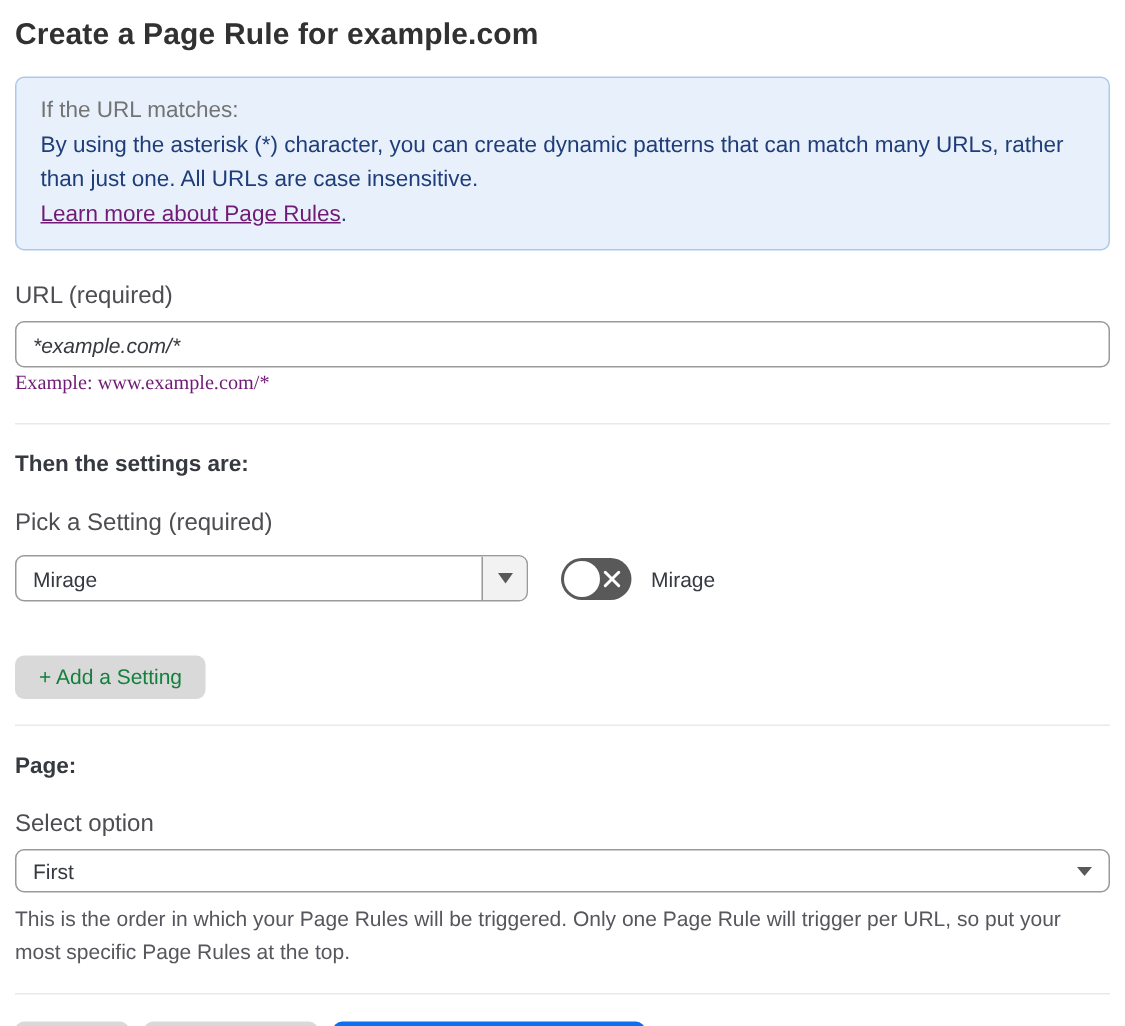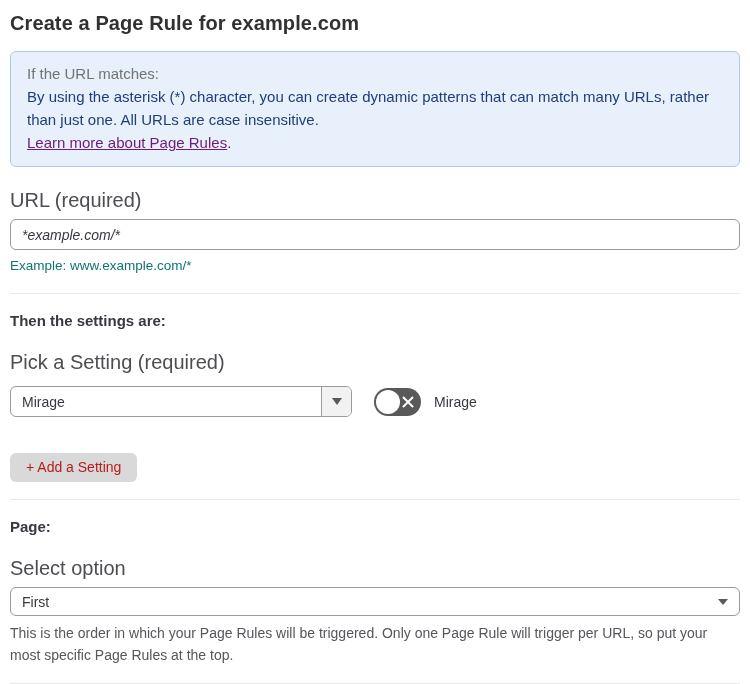--- a/index.html
+++ b/index.html
@@ -34,21 +34,21 @@
     color: #737373;
   }
   .info-box .info-link {
     color: #701a75;
     text-decoration: underline;
     cursor: pointer;
   }
   .info-box .info-link-period { color: #1f3d7a; text-decoration: none; }
 
   .field-label {
-    font-size: 20px;
+    font-size: 16px;
     color: #4d4d52;
     margin-top: 22px;
     margin-bottom: 7px;
   }
 
   .text-input {
     width: 100%;
     height: 31px;
     border: 1px solid #9a9a9a;
     border-radius: 6px;
@@ -56,23 +56,23 @@
     font-size: 14px;
     font-family: "Liberation Sans", "DejaVu Sans", sans-serif;
     color: #36393f;
     background: #ffffff;
     outline: none;
     font-style: italic;
   }
 
   .helper-text {
     font-size: 13.5px;
-    color: #0f766e;
-    margin-top: 6px;
+    color: #701a75;
     line-height: 20px;
+    font-family: Liberation Serif, serif;
   }
 
   hr.divider {
     border: none;
     border-top: 1px solid #e9e9e9;
     margin: 17px 0 0 0;
   }
 
   .section-heading {
     font-size: 15px;
@@ -151,21 +151,21 @@
     display: inline-block;
     border: none;
     border-radius: 6px;
     font-size: 14px;
     font-family: "Liberation Sans", "DejaVu Sans", sans-serif;
     padding: 0 16px;
     height: 29px;
     line-height: 29px;
     cursor: pointer;
   }
-  .btn-gray { background: #d9d9d9; color: #b91c1c; text-align: center; }
+  .btn-gray { background: #d9d9d9; color: #15803d; text-align: center; }
   .btn-blue { background: #0d6ef2; color: #ffffff; }
 
   .add-setting-btn { margin-top: 36px; }
 
   
   .wide-select {
     width: 100%;
     height: 29px;
     border: 1px solid #9a9a9a;
     border-radius: 6px;

